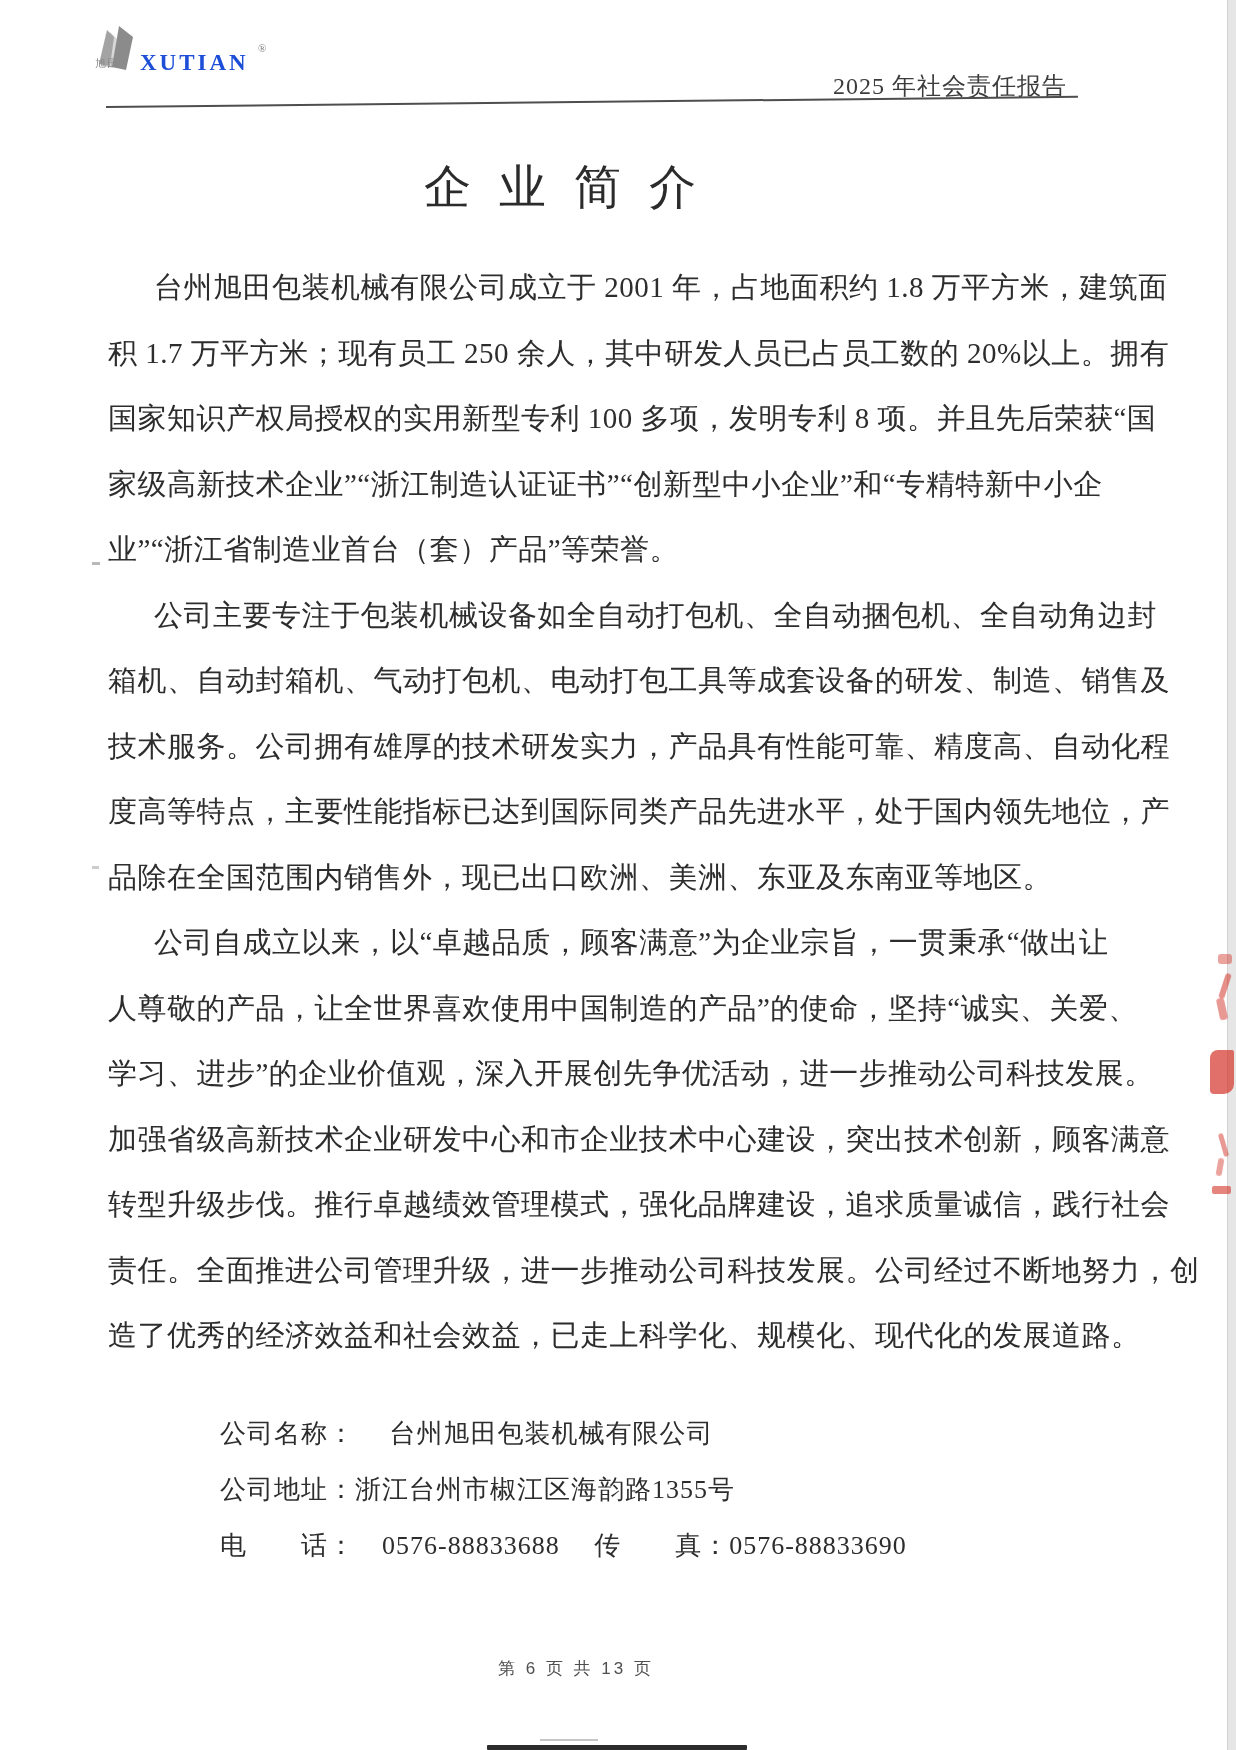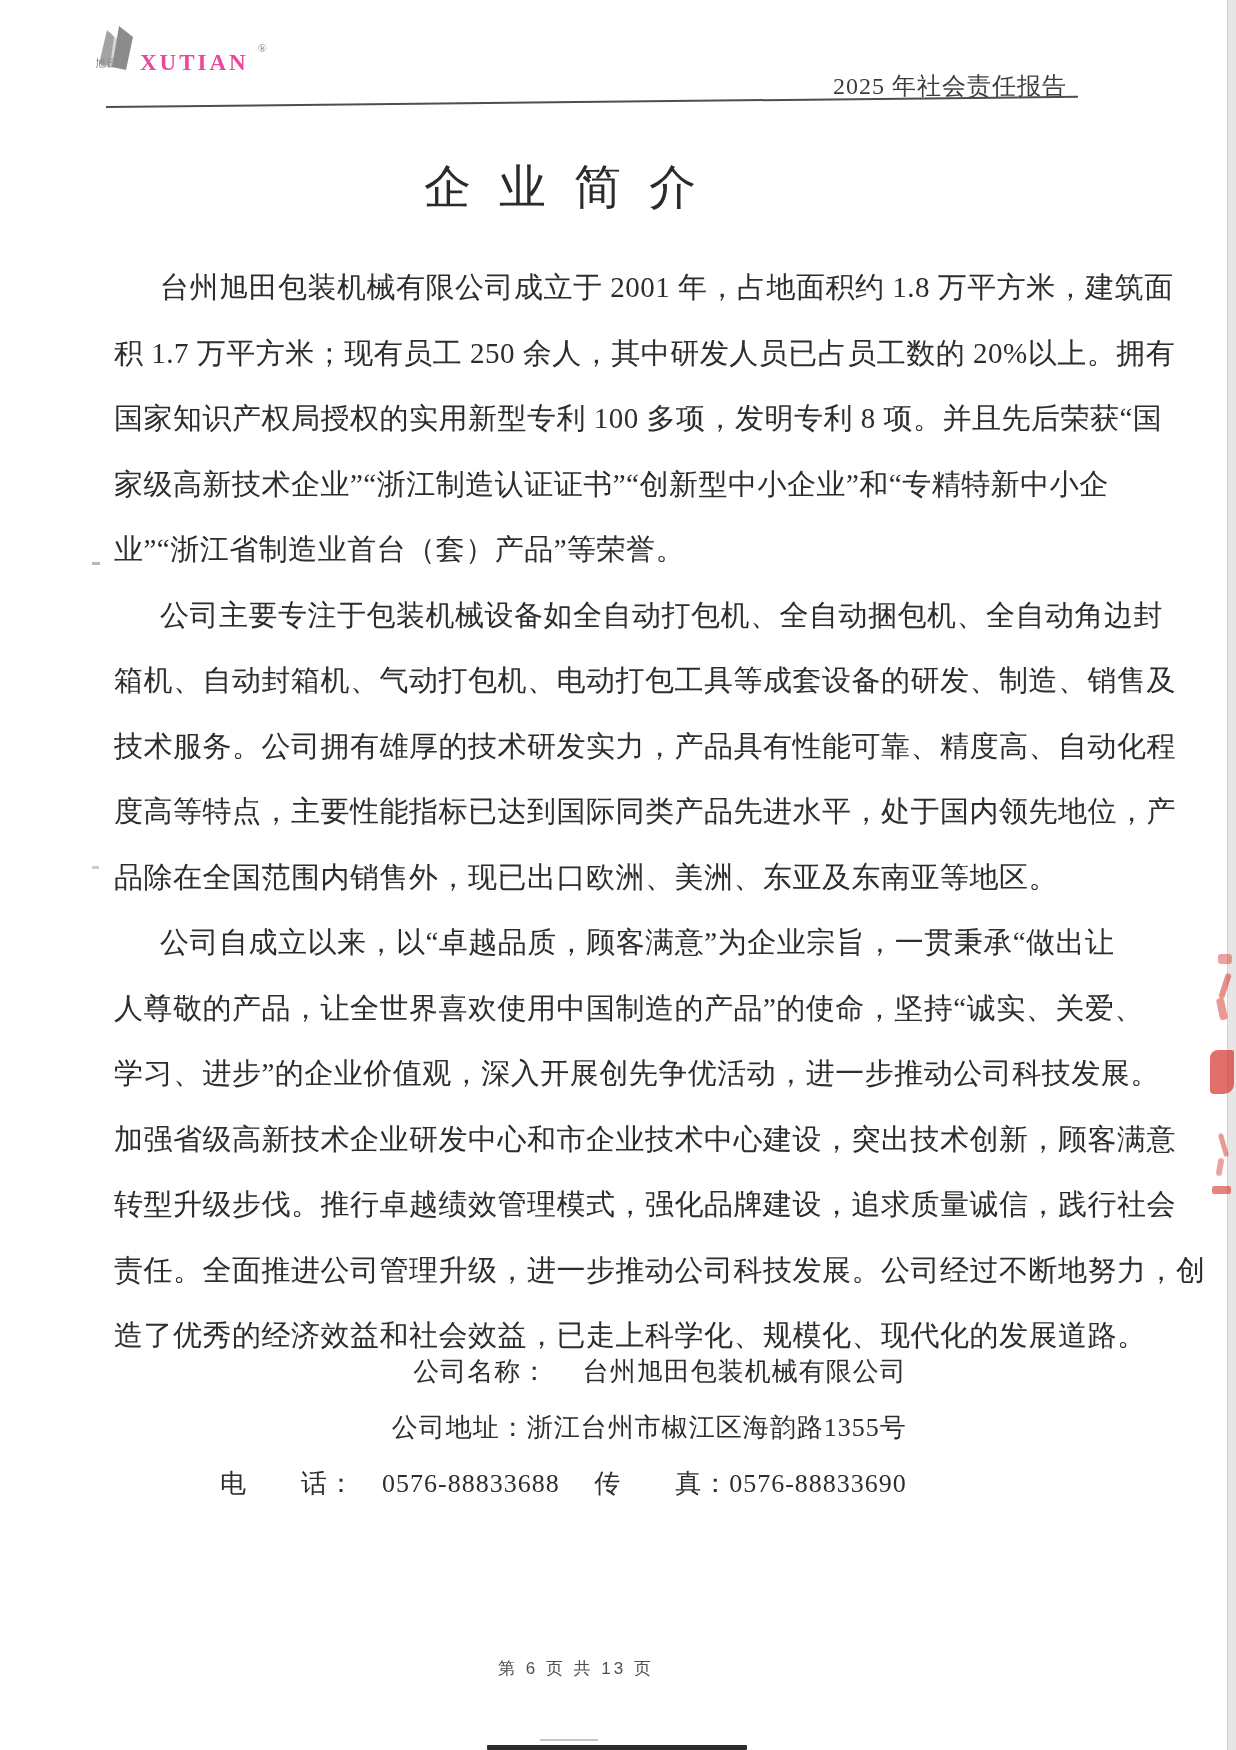--- a/index.html
+++ b/index.html
@@ -9,35 +9,35 @@
     background:#ffffff;
     overflow:hidden;
     font-family:"Liberation Serif", serif;
     color:#2e2e2e;
   }
   
   .logo{position:absolute;left:94px;top:24px;width:200px;height:72px;}
   .logo-icon{position:absolute;left:0;top:0;width:48px;height:46px;}
   .logo-cn{position:absolute;left:1px;top:32px;font-size:11px;color:#8a8a8a;letter-spacing:1px;}
   .logo-word{position:absolute;left:46px;top:26px;font-size:23px;font-weight:bold;
-    letter-spacing:3px;color:#ec4899;font-family:"Liberation Serif", serif;}
+    letter-spacing:3px;color:#1d4ed8;font-family:"Liberation Serif", serif;}
   .logo-reg{position:absolute;left:164px;top:18px;font-size:11px;color:#7a7a7a;}
   .hdr-company{position:absolute;left:196px;top:72px;font-size:26px;color:#3c3c3c;letter-spacing:2px;white-space:pre;}
   .hdr-report{position:absolute;left:833px;top:70px;font-size:24px;color:#3c3c3c;letter-spacing:1px;white-space:pre;}
   .hdr-rule{position:absolute;left:106px;top:106px;width:972px;height:2px;background:#4e4e4e;
     transform:rotate(-0.6deg);transform-origin:left center;}
   
   .title{position:absolute;left:424px;top:128px;font-size:47px;font-weight:400;
     letter-spacing:28px;color:#2b2b2b;white-space:nowrap;margin-top:28px;}
   
   .bodytext{position:absolute;left:108px;top:255px;width:1030px;}
-  .line{line-height:65.5px;font-size:29px;color:#2d2d2d;white-space:pre;letter-spacing:0.5px;margin-left:6px;}
+  .line{line-height:65.5px;font-size:29px;color:#2d2d2d;white-space:pre;letter-spacing:0.5px;}
   .line.indent{text-indent:46px;}
   
-  .info{position:absolute;left:220px;top:1344px;text-align:right;}
+  .info{position:absolute;left:220px;top:1406px;}
   .info-line{line-height:56px;font-size:26px;color:#2d2d2d;white-space:pre;letter-spacing:1px;}
   
   .footer{position:absolute;left:0;top:1657px;width:100%;text-align:center;
     transform:translateX(-42px);font-size:17px;letter-spacing:3px;color:#4f4f4f;
     font-family:"Liberation Sans", sans-serif;}
   
   .edge-band{position:absolute;right:0;top:0;width:8px;height:100%;background:#e6e6e6;border-left:1px solid #d2d2d2;}
   .stamp{position:absolute;background:#d4352a;filter:blur(0.4px);}
   .stamp.f1{left:1218px;top:954px;width:14px;height:10px;opacity:.45;border-radius:3px;}
   .stamp.f2a{left:1222px;top:973px;width:6px;height:26px;opacity:.55;border-radius:3px;transform:rotate(18deg);}

